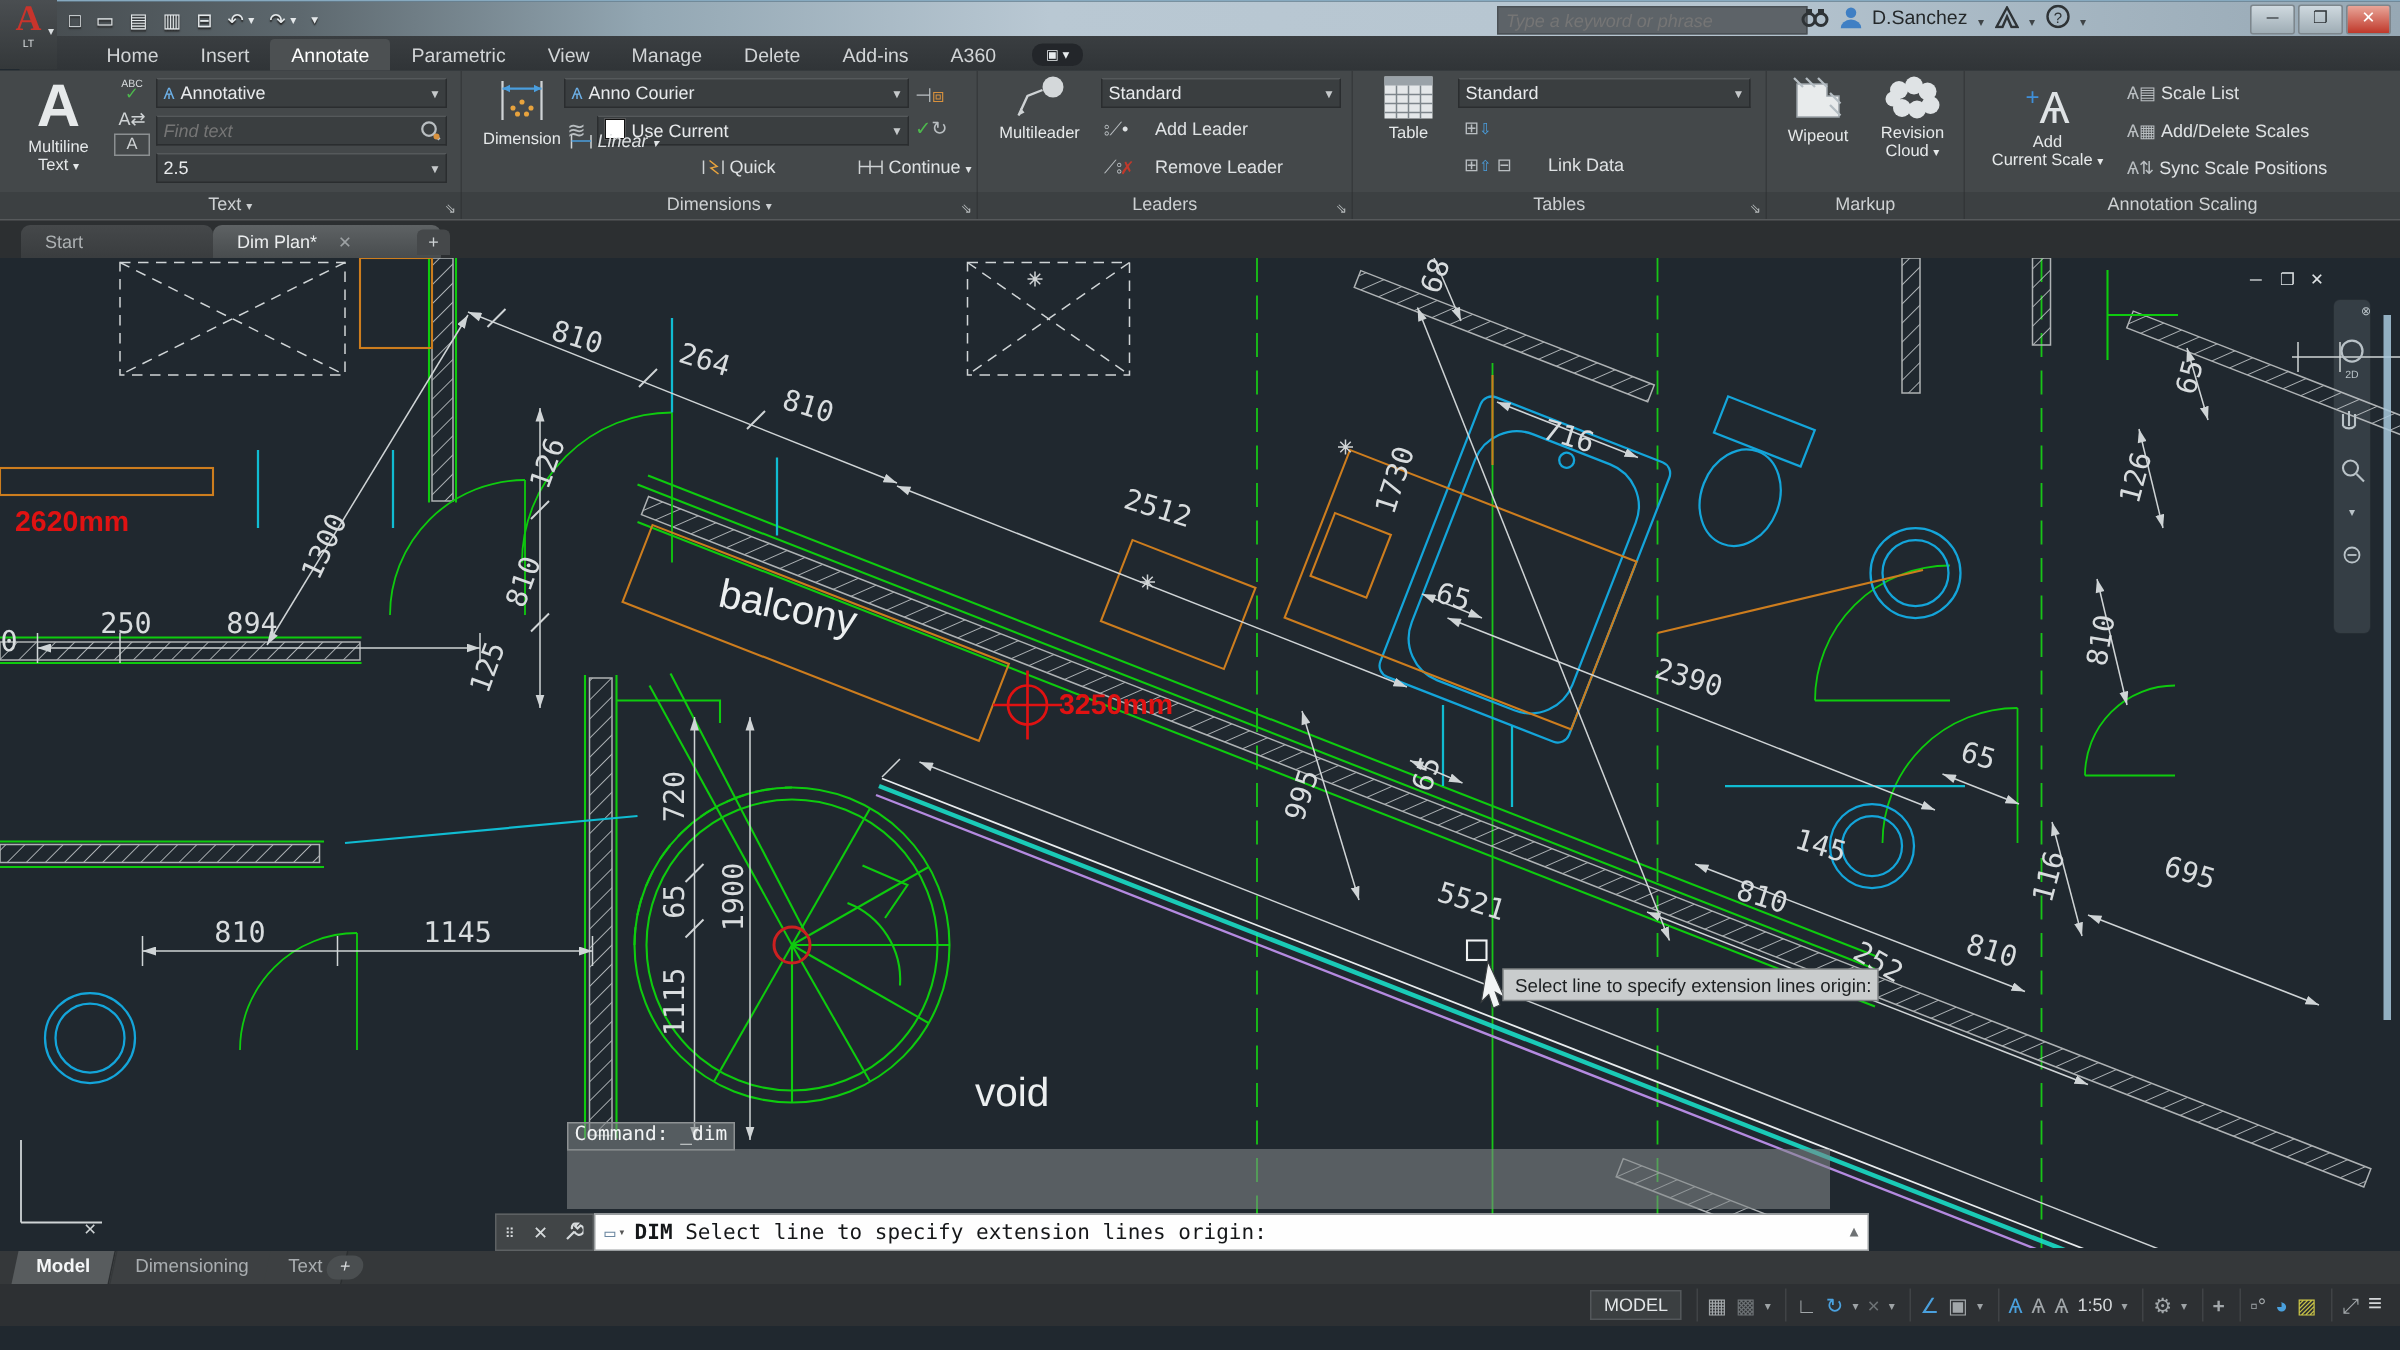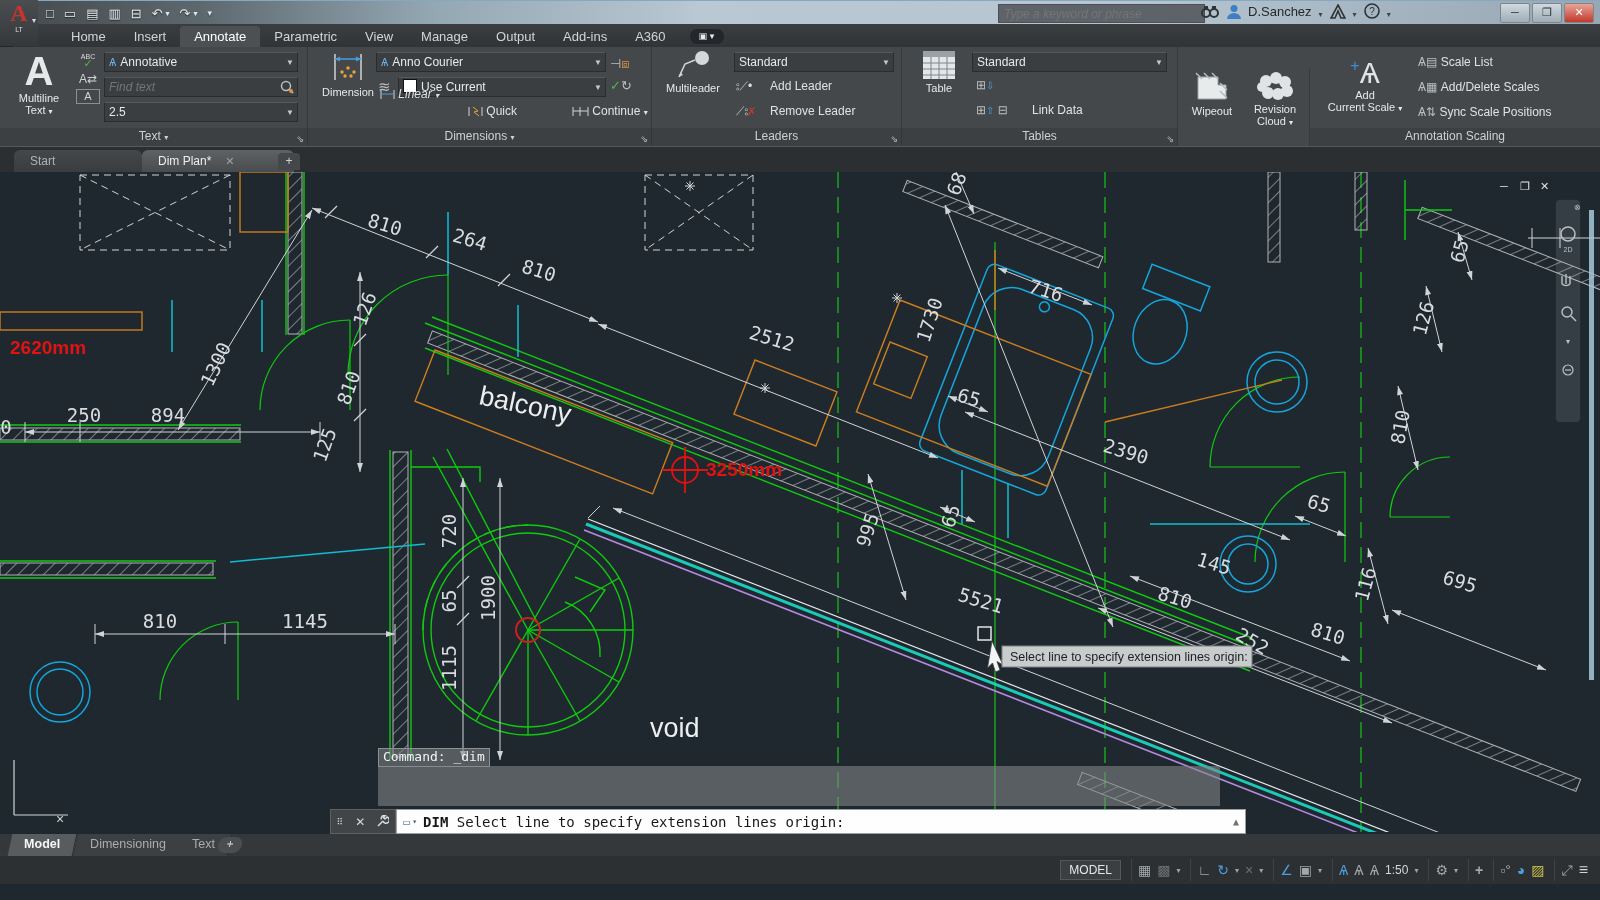--- a/index.html
+++ b/index.html
@@ -131,21 +131,21 @@
       <div class="dd">▾</div>
     </div>
 
 <div id="menubar">
   <div class="mtab">Home</div>
   <div class="mtab">Insert</div>
   <div class="mtab active">Annotate</div>
   <div class="mtab">Parametric</div>
   <div class="mtab">View</div>
   <div class="mtab">Manage</div>
-  <div class="mtab">Output</div>
+  <div class="mtab">Delete</div>
   <div class="mtab">Add-ins</div>
   <div class="mtab">A360</div>
   <div id="a360cam">▣ ▾</div>
 </div>
 
 <div id="ribbon">
 
   <div class="panel" style="left:0;width:308px;">
     <div class="bigbtn" style="left:8px;width:62px;">
       <div style="font-size:40px;line-height:42px;font-weight:bold;">A</div>
@@ -249,21 +249,21 @@
           </svg>
       <span>Table</span>
     </div>
     <div class="field" style="left:70px;top:5px;width:195px;"><span>Standard</span><span class="dd">▼</span></div>
     <div class="rowbtn" style="left:74px;top:31px;color:#b9bec1;">⊞<span style="color:#4a9ede;font-size:10px">⇩</span></div>
     <div class="rowbtn" style="left:74px;top:56px;color:#b9bec1;">⊞<span style="color:#4a9ede;font-size:10px">⇧</span>&nbsp;⊟</div>
     <div class="rowbtn" style="left:130px;top:56px;"><span>Link Data</span></div>
     <div class="plabel" style="left:0;width:276px;"><span>Tables</span><span class="lau">⇘</span></div>
   </div>
 
-  <div class="panel" style="left:1178px;width:132px;margin-top:21px;">
+  <div class="panel" style="left:1178px;width:132px;">
     <div class="bigbtn" style="left:6px;width:56px;">
       <svg width="36" height="32">
             <path d="M4,6 H24 V14 H32 V28 H4 z" fill="#e8ebec" stroke="#9aa2a8"></path>
             <g stroke="#b4bcc2" stroke-width="1.5">
               <line x1="2" y1="2" x2="8" y2="8"></line>
               <line x1="10" y1="2" x2="16" y2="8"></line>
               <line x1="18" y1="2" x2="24" y2="8"></line>
               <line x1="26" y1="12" x2="33" y2="19"></line>
               <line x1="26" y1="20" x2="33" y2="27"></line>
             </g>

